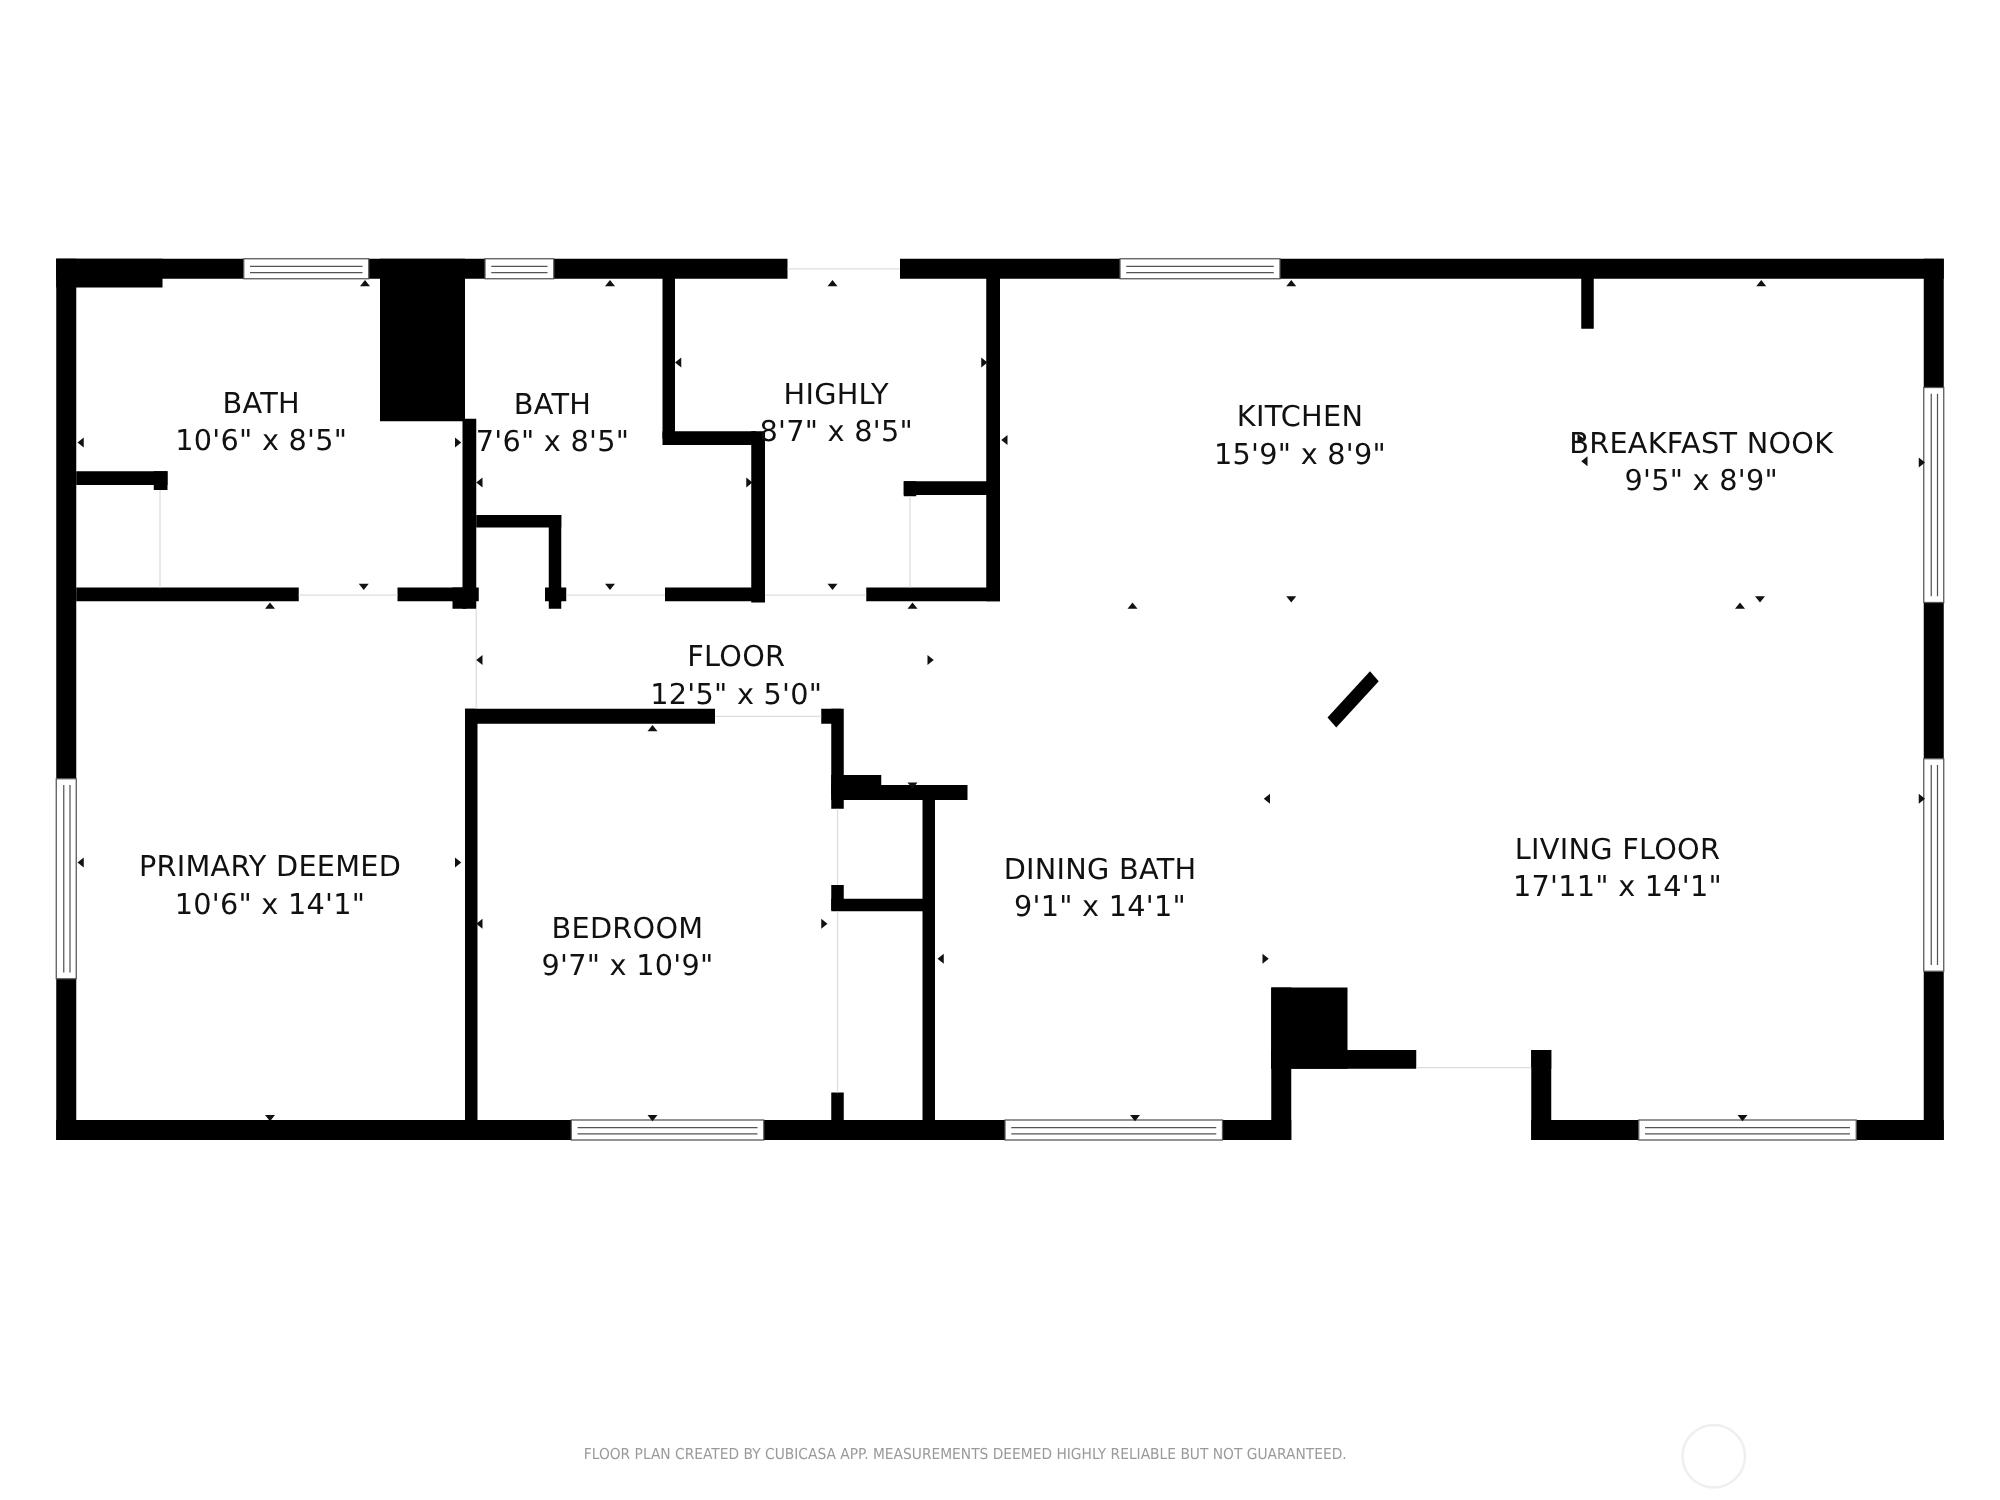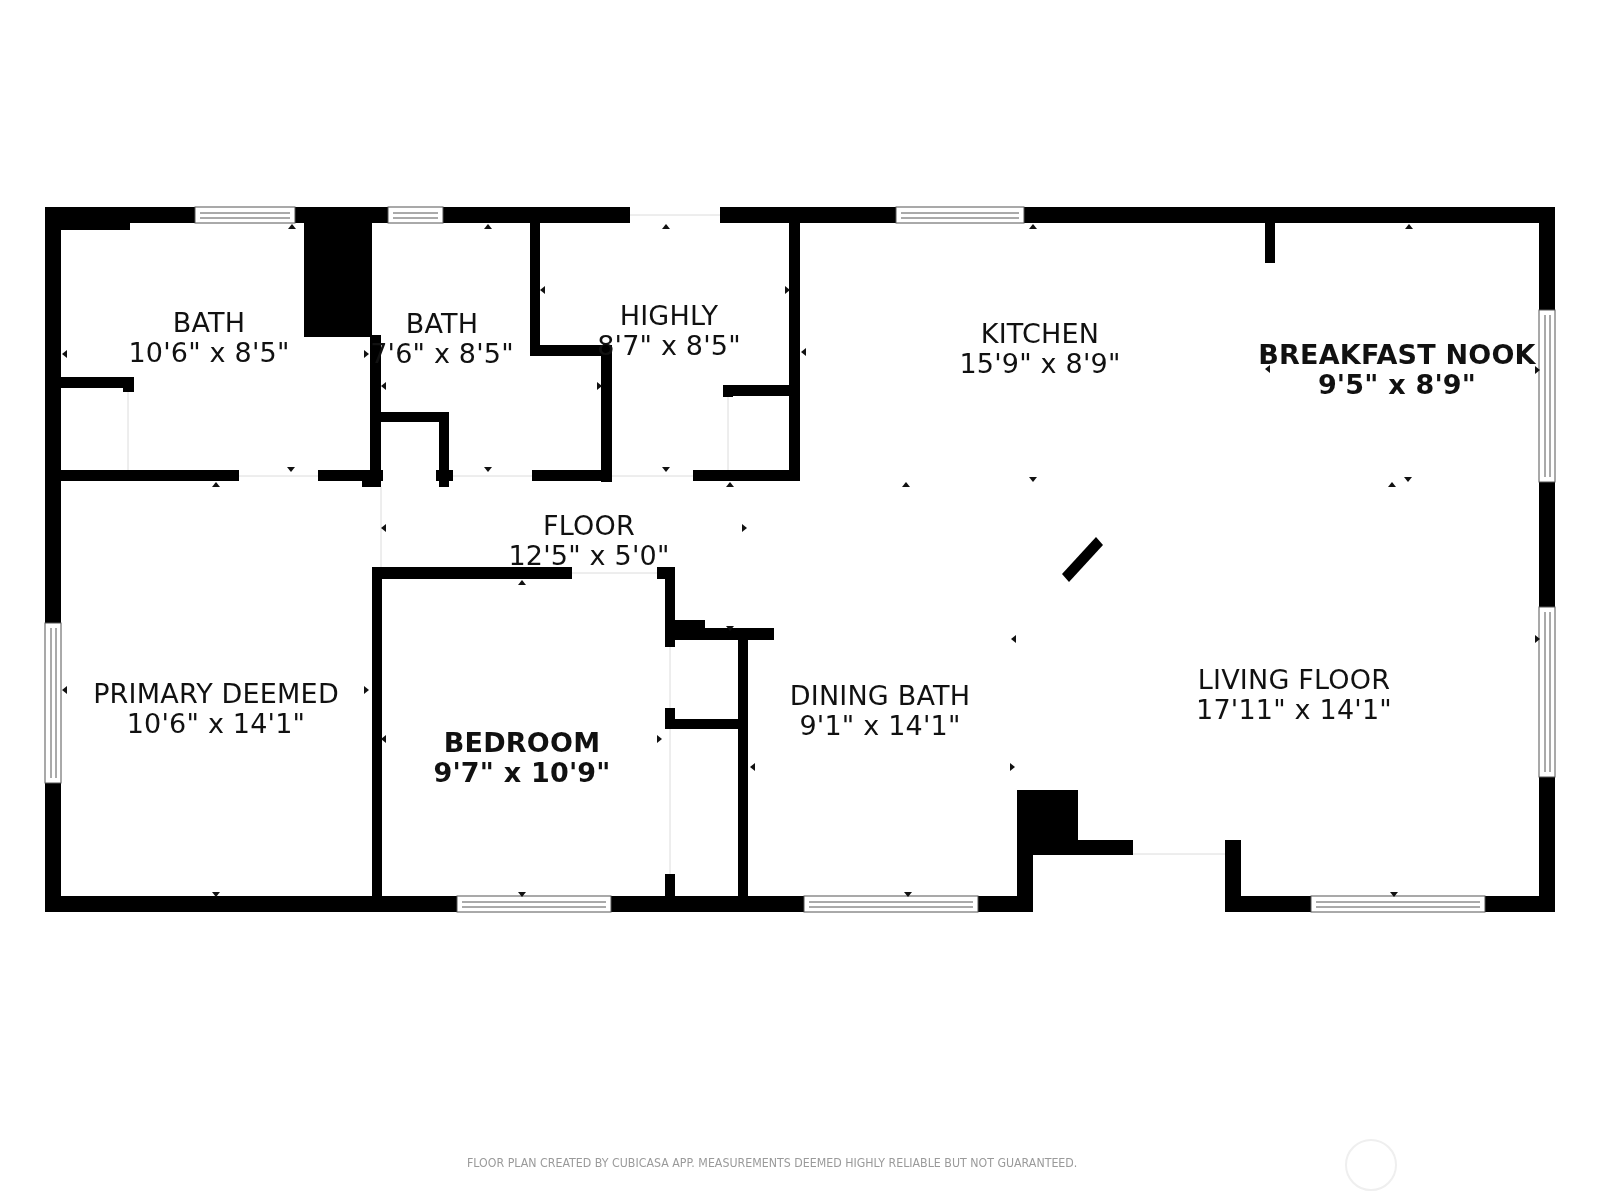--- a/index.html
+++ b/index.html
@@ -1,20 +1,20 @@
 <!DOCTYPE html>
 <html><head>
 <meta charset="utf-8">
 <style>
   html, body { margin: 0; padding: 0; background: #ffffff; }
   body { width: 1600px; height: 1200px; position: relative; overflow: hidden;
          font-family: "DejaVu Sans", "Liberation Sans", sans-serif; }
   #plan { position: absolute; left: 0; top: 0; width: 1600px; height: 1200px; }
   .room-label { position: absolute; transform: translate(-50%, 0); text-align: center;
-                color: #111; font-size: 27px; line-height: 30px; white-space: nowrap;
+                color: #111; font-size: 23px; line-height: 30px; white-space: nowrap;
                 letter-spacing: 0.2px; }
   .room-label .name { display: block; }
   .room-label .dims { display: block; }
   .footer { position: absolute; left: 467px; top: 1156px; font-size: 12px; color: #9a9a9a;
             letter-spacing: 0; white-space: nowrap; transform: scaleX(0.92); transform-origin: left center; }
   .logo { position: absolute; left: 1345px; top: 1139px; width: 52px; height: 52px;
           border-radius: 50%; border: 2px solid #efefef; box-sizing: border-box; }
 </style>
 </head>
 <body>
@@ -195,33 +195,33 @@
   <span class="dims">7'6" x 8'5"</span>
 </div>
 <div class="room-label" style="left:669px; top:301px;">
   <span class="name">HIGHLY</span>
   <span class="dims">8'7" x 8'5"</span>
 </div>
 <div class="room-label" style="left:1040px; top:319px;">
   <span class="name">KITCHEN</span>
   <span class="dims">15'9" x 8'9"</span>
 </div>
-<div class="room-label" style="left:1397px; top:340px;font-weight:bold;">
+<div class="room-label" style="left:1361px; top:340px;">
   <span class="name">BREAKFAST NOOK</span>
   <span class="dims">9'5" x 8'9"</span>
 </div>
 <div class="room-label" style="left:589px; top:511px;">
   <span class="name">FLOOR</span>
   <span class="dims">12'5" x 5'0"</span>
 </div>
 <div class="room-label" style="left:216px; top:679px;">
   <span class="name">PRIMARY DEEMED</span>
   <span class="dims">10'6" x 14'1"</span>
 </div>
-<div class="room-label" style="left:522px; top:728px;font-weight:bold;">
+<div class="room-label" style="left:502px; top:728px;">
   <span class="name">BEDROOM</span>
   <span class="dims">9'7" x 10'9"</span>
 </div>
 <div class="room-label" style="left:880px; top:681px;">
   <span class="name">DINING BATH</span>
   <span class="dims">9'1" x 14'1"</span>
 </div>
 <div class="room-label" style="left:1294px; top:665px;">
   <span class="name">LIVING FLOOR</span>
   <span class="dims">17'11" x 14'1"</span>

